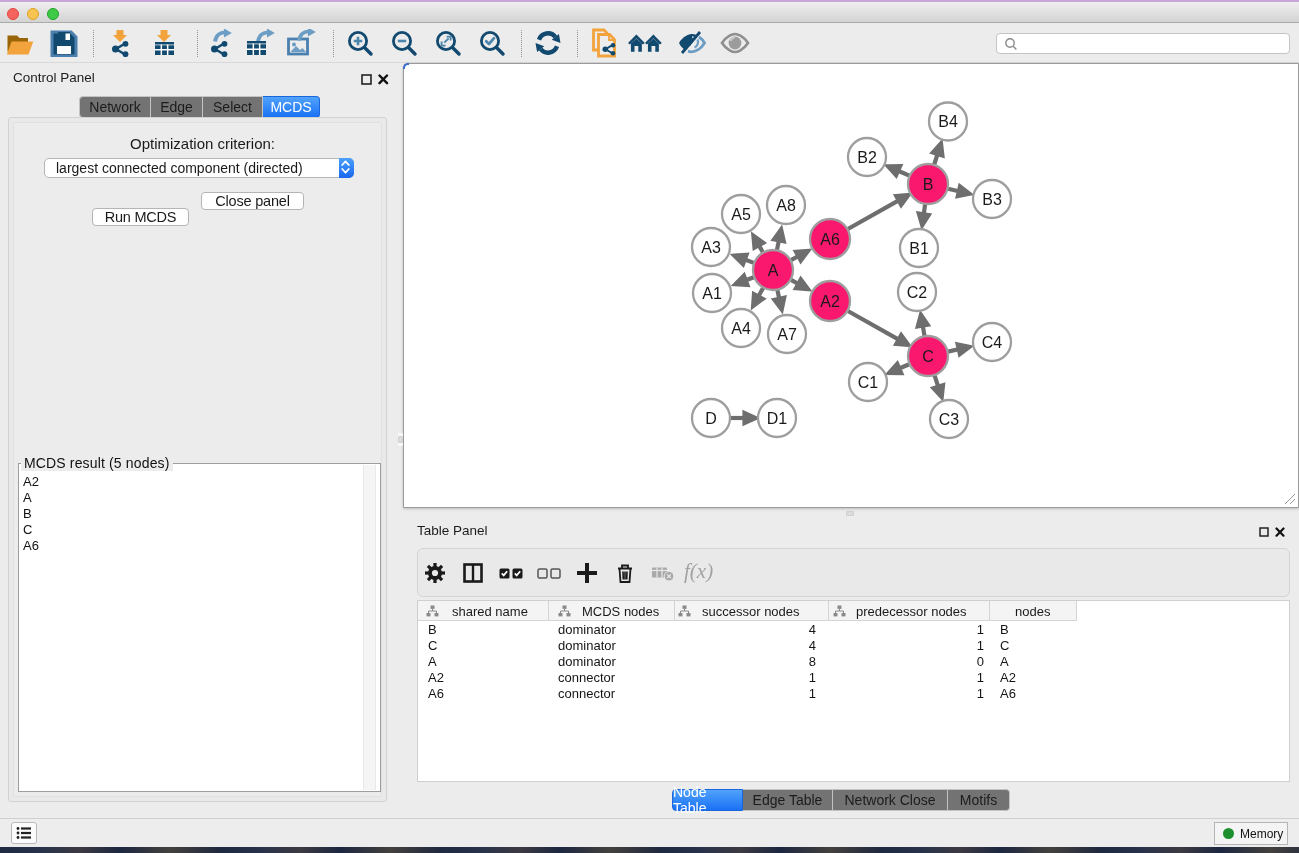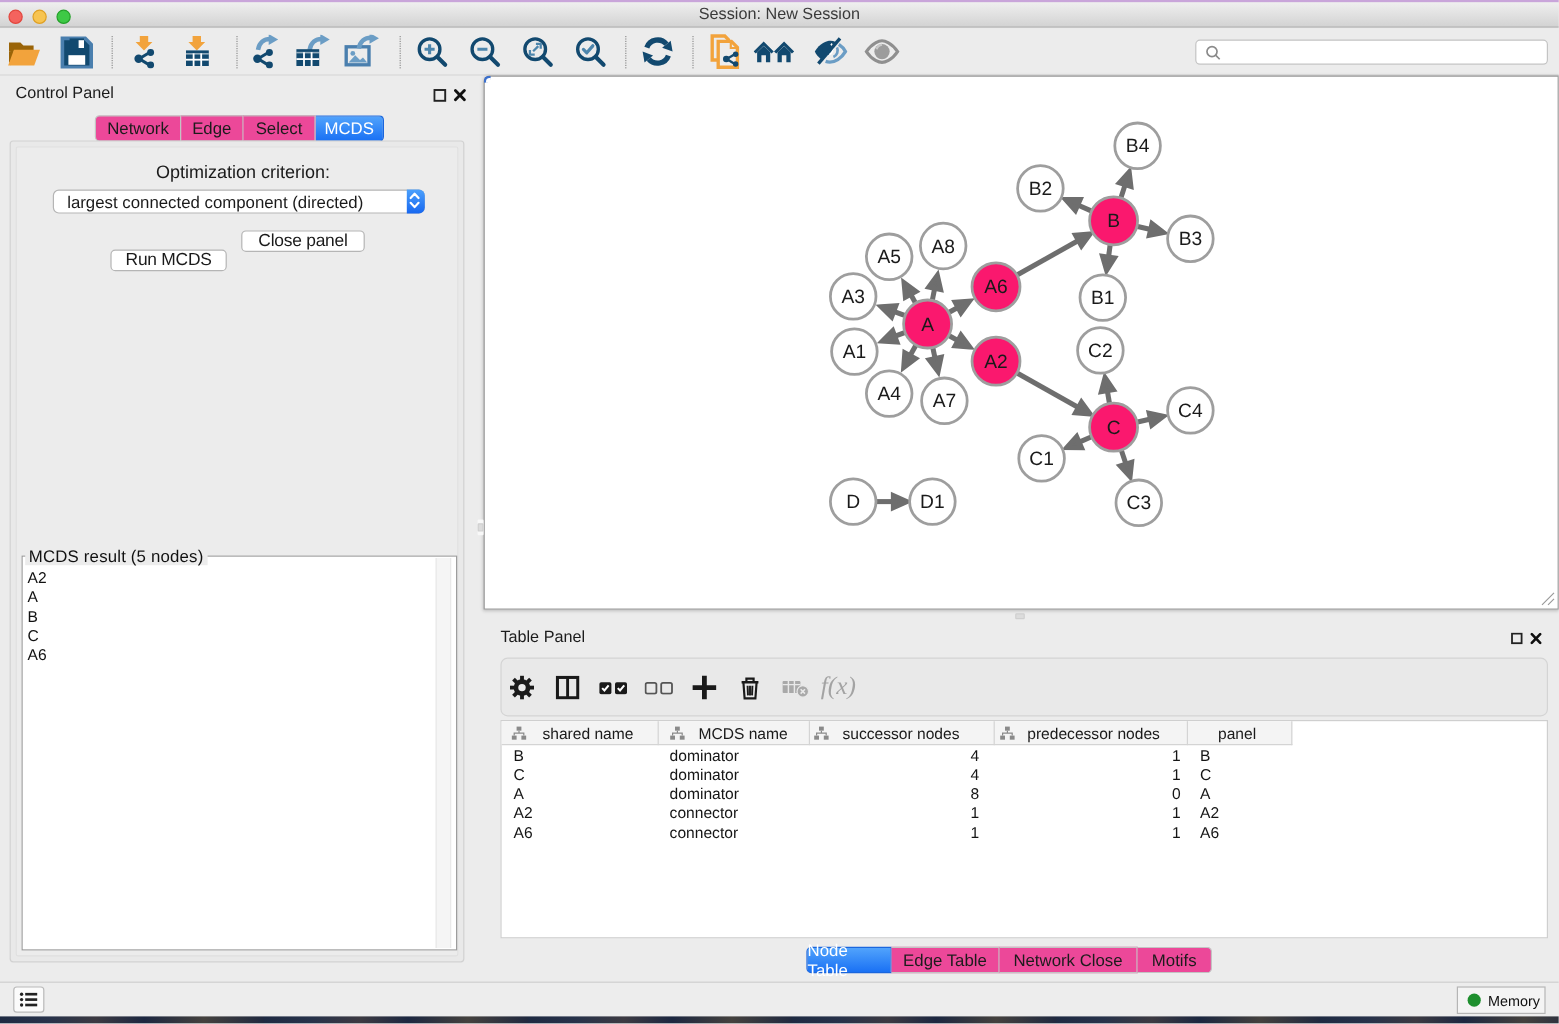--- a/index.html
+++ b/index.html
@@ -9,21 +9,21 @@
 #titlebar{left:0;top:2px;width:1299px;height:21px;background:linear-gradient(#efefef,#d3d3d3);border-bottom:1px solid #ababab;}
 #titlebar .t{position:absolute;left:0;right:0;top:2px;text-align:center;font-size:13.5px;color:#3a3a3a;}
 .tl{position:absolute;top:6px;width:12px;height:12px;border-radius:50%;}
 #toolbar{left:0;top:24px;width:1299px;height:39px;background:#ececec;border-bottom:1px solid #d8d8d8;}
 .sep{position:absolute;top:6px;height:27px;width:0;border-left:1.5px dotted #8f8f8f;}
 .ticon{position:absolute;top:29px;}
 #search{left:996px;top:33px;width:294px;height:21px;background:#fff;border:1px solid #c4c4c4;border-radius:4px;}
 
 #cp-title{left:13px;top:70px;font-size:13.5px;color:#1c1c1c;}
 .seg{position:absolute;display:flex;font-size:14px;color:#1c1c1c;}
-.seg>div{background:#ec4899;border:1px solid #c3c3c3;border-left:none;display:flex;align-items:center;justify-content:center;height:22px;}
+.seg>div{background:#737373;border:1px solid #c3c3c3;border-left:none;display:flex;align-items:center;justify-content:center;height:22px;}
 .seg>div:first-child{border-left:1px solid #c3c3c3;border-radius:4px 0 0 4px;}
 .seg>div:last-child{border-radius:0 4px 4px 0;}
 .seg>div.sel{background:linear-gradient(#51a3fc,#1a71f4);border-color:#1a66dd;color:#fff;}
 #tabpane{left:8px;top:117px;width:379px;height:685px;background:#e9e9e9;border:1px solid #d2d2d2;border-radius:3px;}
 #innerpane{left:13px;top:122px;width:369px;height:675px;background:#ececec;border:1px solid #e0e0e0;border-radius:2px;}
 #optlab{left:5px;top:135px;width:395px;text-align:center;font-size:15px;color:#1a1a1a;}
 #combo{left:44px;top:158px;width:310px;height:20px;background:#fff;border:1px solid #b5b5b5;border-radius:5px;}
 #combo .txt{position:absolute;left:11px;top:1px;font-size:14px;color:#1a1a1a;}
 #combo .cap{position:absolute;right:-1px;top:-1px;width:15px;height:20px;background:linear-gradient(#4ba0fc,#1767f0);border-radius:0 5px 5px 0;}
 .btn{position:absolute;height:18px;background:#fff;border:1px solid #b5b5b5;border-radius:4px;font-size:14.5px;letter-spacing:-0.2px;color:#1a1a1a;display:flex;align-items:center;justify-content:center;}
@@ -50,21 +50,20 @@
 #statusbar{left:0;top:818px;width:1299px;height:30px;background:#ededed;border-top:1px solid #cfcfcf;}
 #listbtn{left:11px;top:822px;width:26px;height:22px;background:#fbfbfb;border:1px solid #b9b9b9;border-radius:3px;}
 #membox{left:1214px;top:822px;width:74px;height:23px;background:#f4f4f4;border:1px solid #b5b5b5;display:flex;align-items:center;}
 #membox .dot{width:11px;height:11px;border-radius:50%;background:#1e8f2e;margin-left:8px;}
 #membox .txt{font-size:12px;color:#111;margin-left:6px;}
 #desktop{left:0;top:847px;width:1299px;height:6px;background:repeating-linear-gradient(90deg,#1e2a42 0px,#27324a 40px,#3c3a42 80px,#1c2740 120px,#44413e 170px,#20293f 220px);}
 </style></head><body>
 <div id="stage">
 <div class="abs" id="purple"></div>
 <div class="abs" id="titlebar">
-      <div class="t">Session: New Session</div>
 <div class="tl" style="left:7px;background:#f4635e;border:1px solid #e2463d;"></div>
 <div class="tl" style="left:27px;background:#f7c451;border:1px solid #dfa023;"></div>
 <div class="tl" style="left:47px;background:#3ec946;border:1px solid #24a129;"></div>
 </div>
 <div class="abs" id="toolbar">
       <div class="sep" style="left:93px"></div>
       <div class="sep" style="left:197px"></div>
       <div class="sep" style="left:333px"></div>
       <div class="sep" style="left:521px"></div>
       <div class="sep" style="left:577px"></div>
@@ -428,24 +427,24 @@
         </svg>
 <svg class="hic" style="left:415px" width="13" height="12" viewBox="0 0 13 12">
           <g fill="#8a8a8a">
             <rect x="4.5" y="0.5" width="4" height="3.4"></rect>
             <rect x="0.5" y="8" width="4" height="3.4"></rect>
             <rect x="8.5" y="8" width="4" height="3.4"></rect>
             <path d="M6.5,3.9 L6.5,6 M2.5,8 L2.5,6 L10.5,6 L10.5,8" stroke="#8a8a8a" fill="none" stroke-width="1"></path>
           </g>
         </svg>
 <div class="thx" style="left:34px;">shared name</div>
-<div class="thx" style="left:164px;">MCDS name</div>
+<div class="thx" style="left:164px;">MCDS nodes</div>
 <div class="thx" style="left:284px;">successor nodes</div>
 <div class="thx" style="left:438px;">predecessor nodes</div>
-<div class="thx" style="left:597px;">panel</div>
+<div class="thx" style="left:597px;">nodes</div>
 </div>
 <div class="td" style="left:10px;top:21px;">B</div>
       <div class="td" style="left:140px;top:21px;">dominator</div>
       <div class="td" style="left:330px;top:21px;width:68px;text-align:right;">4</div>
       <div class="td" style="left:490px;top:21px;width:76px;text-align:right;">1</div>
       <div class="td" style="left:582px;top:21px;">B</div>
       <div class="td" style="left:10px;top:37px;">C</div>
       <div class="td" style="left:140px;top:37px;">dominator</div>
       <div class="td" style="left:330px;top:37px;width:68px;text-align:right;">4</div>
       <div class="td" style="left:490px;top:37px;width:76px;text-align:right;">1</div>

